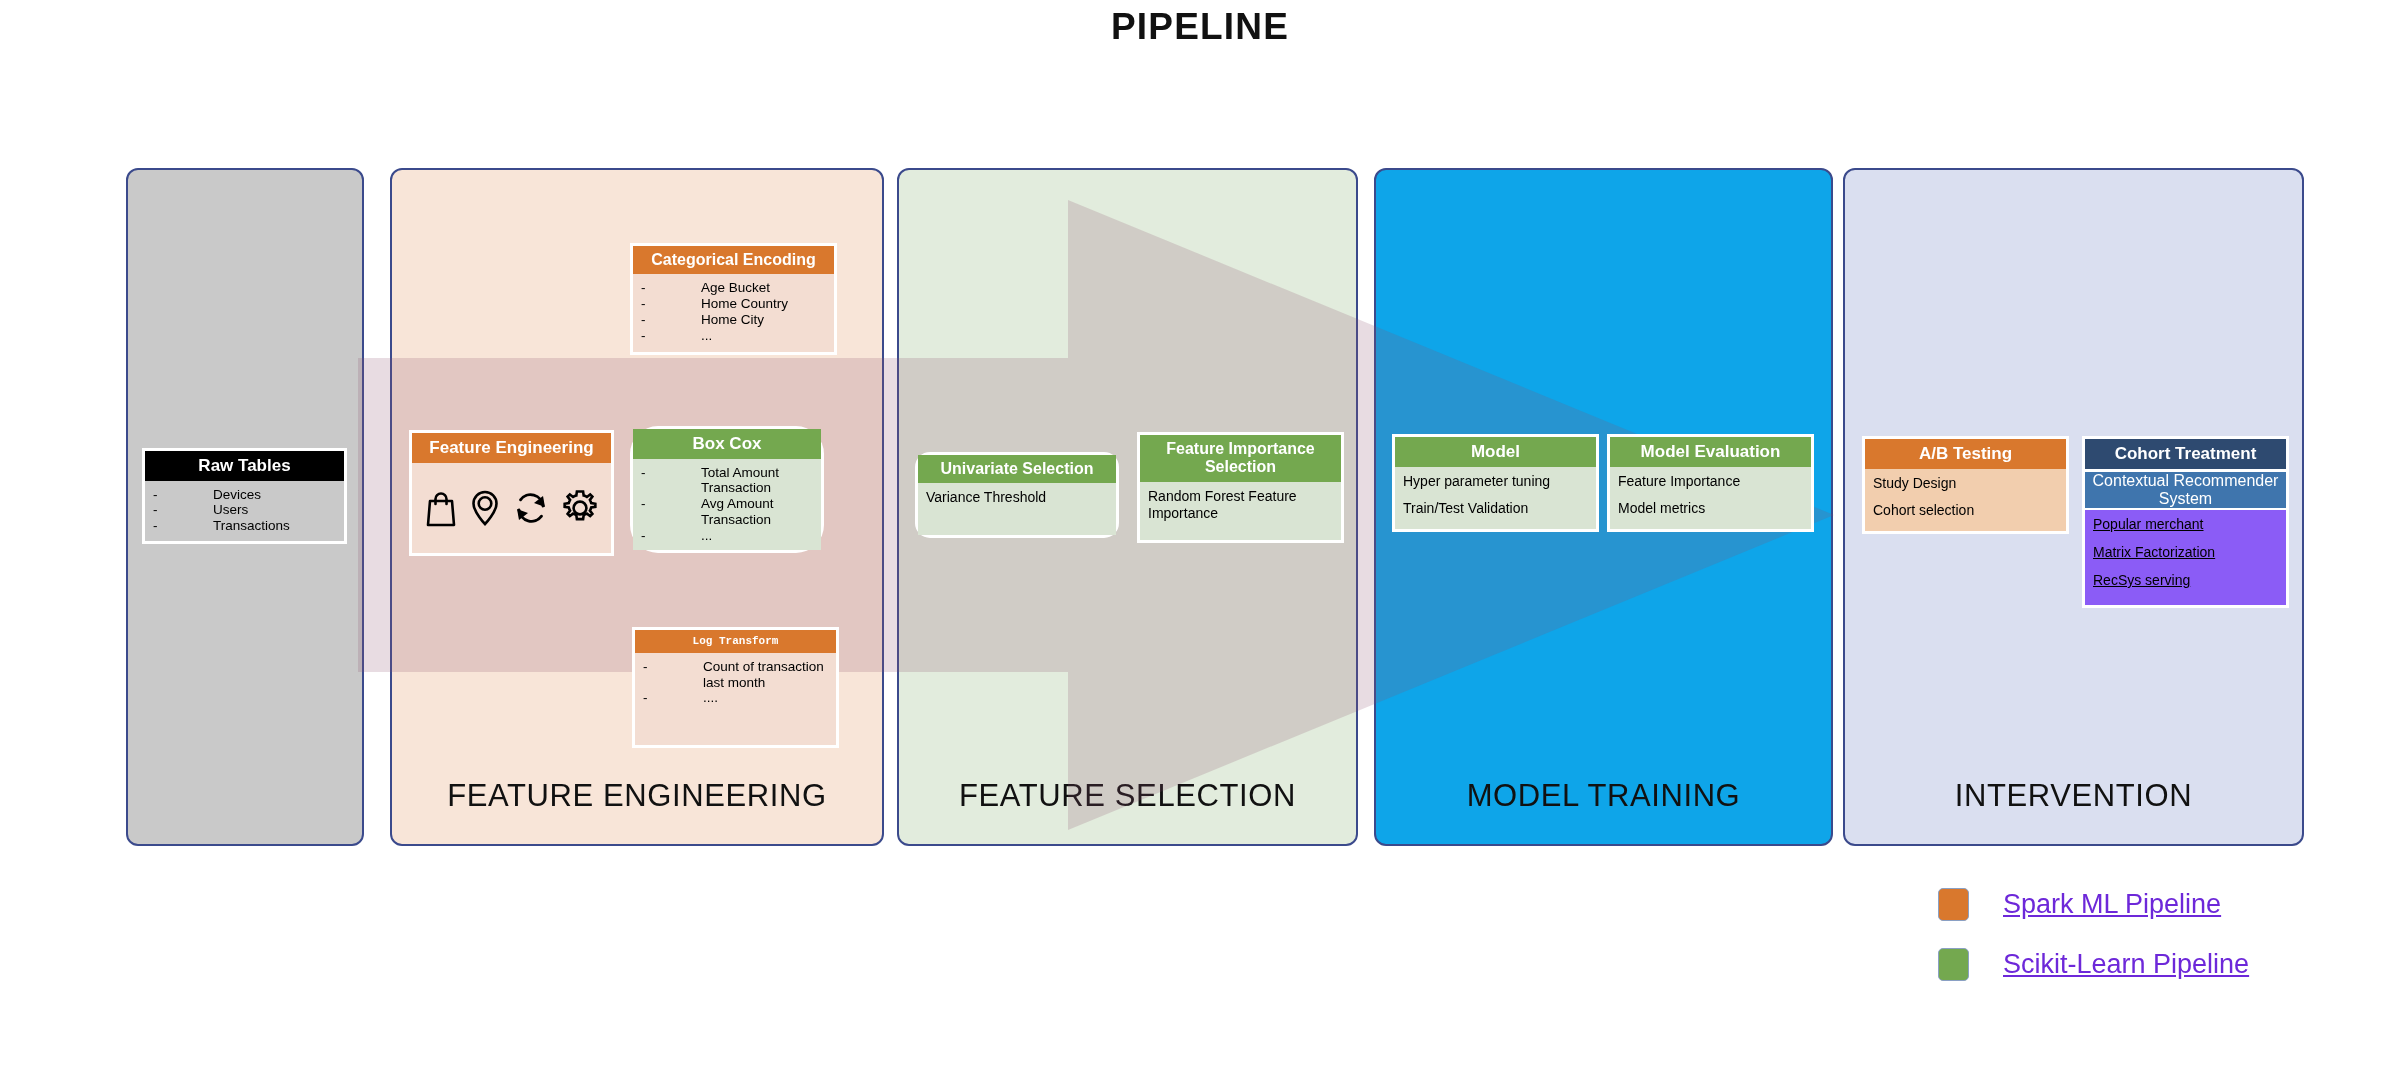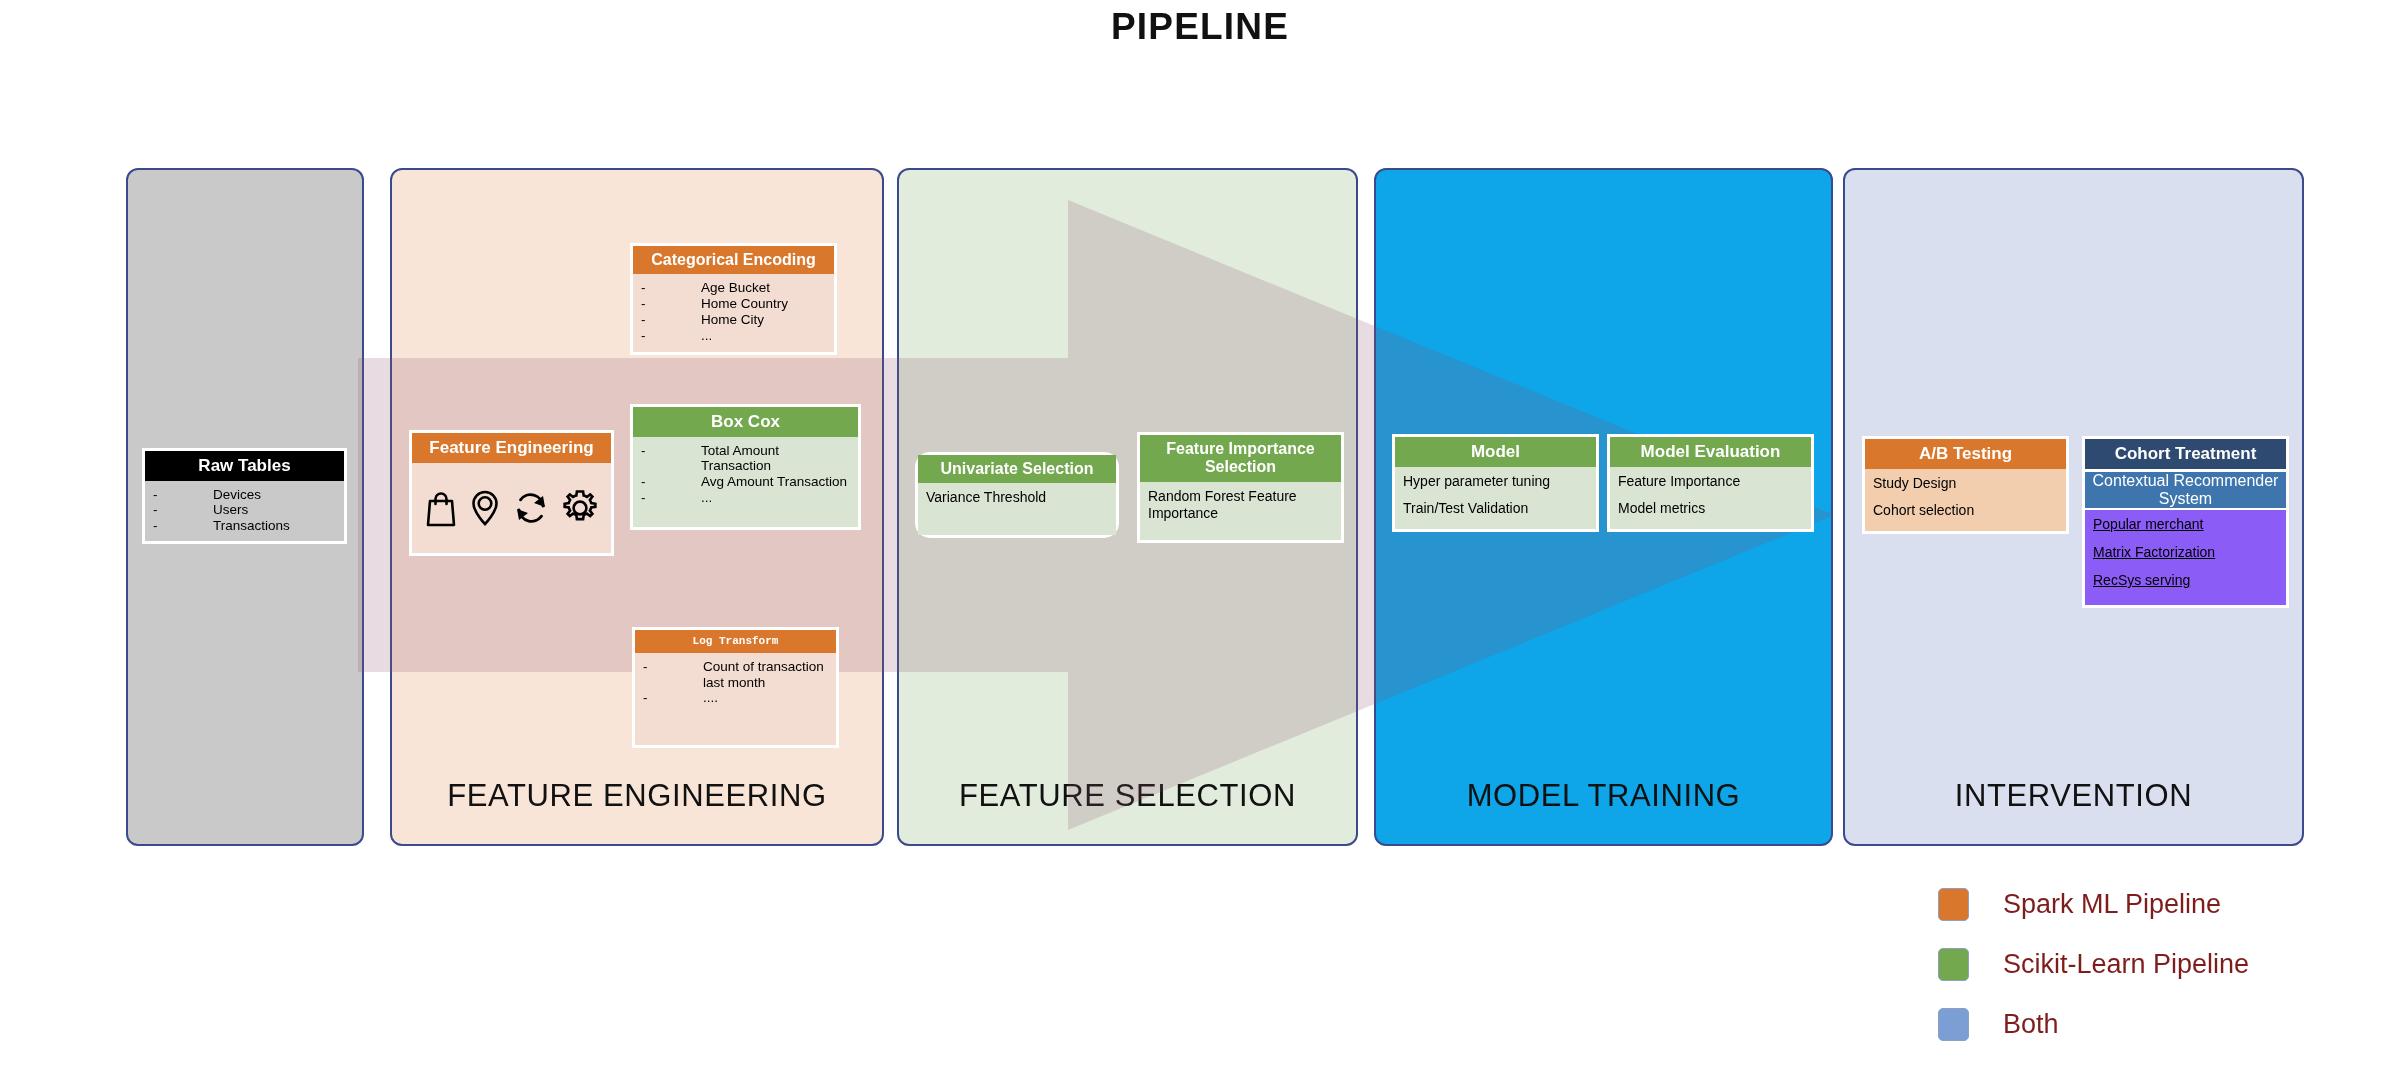--- a/index.html
+++ b/index.html
@@ -134,21 +134,21 @@
   #card-feat-eng .card-head { font-size: 17px; }
   #card-feat-eng .card-body {
     background: #f3ddd2;
     height: 90px;
     display: flex;
     align-items: center;
     justify-content: center;
     gap: 8px;
   }
 
-  #card-box-cox      { left: 630px;  top: 404px;  width: 231px; }
+  #card-box-cox      { left: 630px;  top: 426px;  width: 194px; border-radius: 28px; }
   #card-box-cox .card-head { font-size: 17px; }
   #card-box-cox .card-body { font-size: 13.5px; min-height: 90px; }
   #card-box-cox .bullets li .dash { width: 60px; flex: 0 0 60px; }
 
   #card-log-trans    { left: 632px;  top: 627px;  width: 207px; }
   #card-log-trans .card-head { font-size: 11px; font-family: Liberation Mono, monospace; }
   #card-log-trans .card-body { font-size: 13.5px; min-height: 92px; }
   #card-log-trans .bullets li .dash { width: 60px; flex: 0 0 60px; }
 
   #card-univariate   { left: 915px;  top: 452px;  width: 204px; border-radius: 15px; }
@@ -200,21 +200,22 @@
   .legend-swatch {
     width: 29px;
     height: 31px;
     border-radius: 5px;
     border: 1px solid #8aa0c4;
     flex: 0 0 29px;
   }
   .legend-text {
     margin-left: 34px;
     font-size: 27px;
-    color: #7f1d1d;
+    color: #6d28d9;
+    text-decoration: underline;
   }
 
   .icon-svg { display: block; }
 </style>
 </head>
 <body>
 
 <div id="page-title">PIPELINE</div>
 
 <div class="stage" id="stage-raw">
@@ -393,17 +394,13 @@
 
 <div id="legend">
   <div class="legend-row">
     <div class="legend-swatch" style="background:#d9782d"></div>
     <div class="legend-text">Spark ML Pipeline</div>
   </div>
   <div class="legend-row">
     <div class="legend-swatch" style="background:#74a84f"></div>
     <div class="legend-text">Scikit-Learn Pipeline</div>
   </div>
-  <div class="legend-row">
-    <div class="legend-swatch" style="background:#7b9fd4"></div>
-    <div class="legend-text">Both</div>
-  </div>
 </div>
 
 </body></html>

